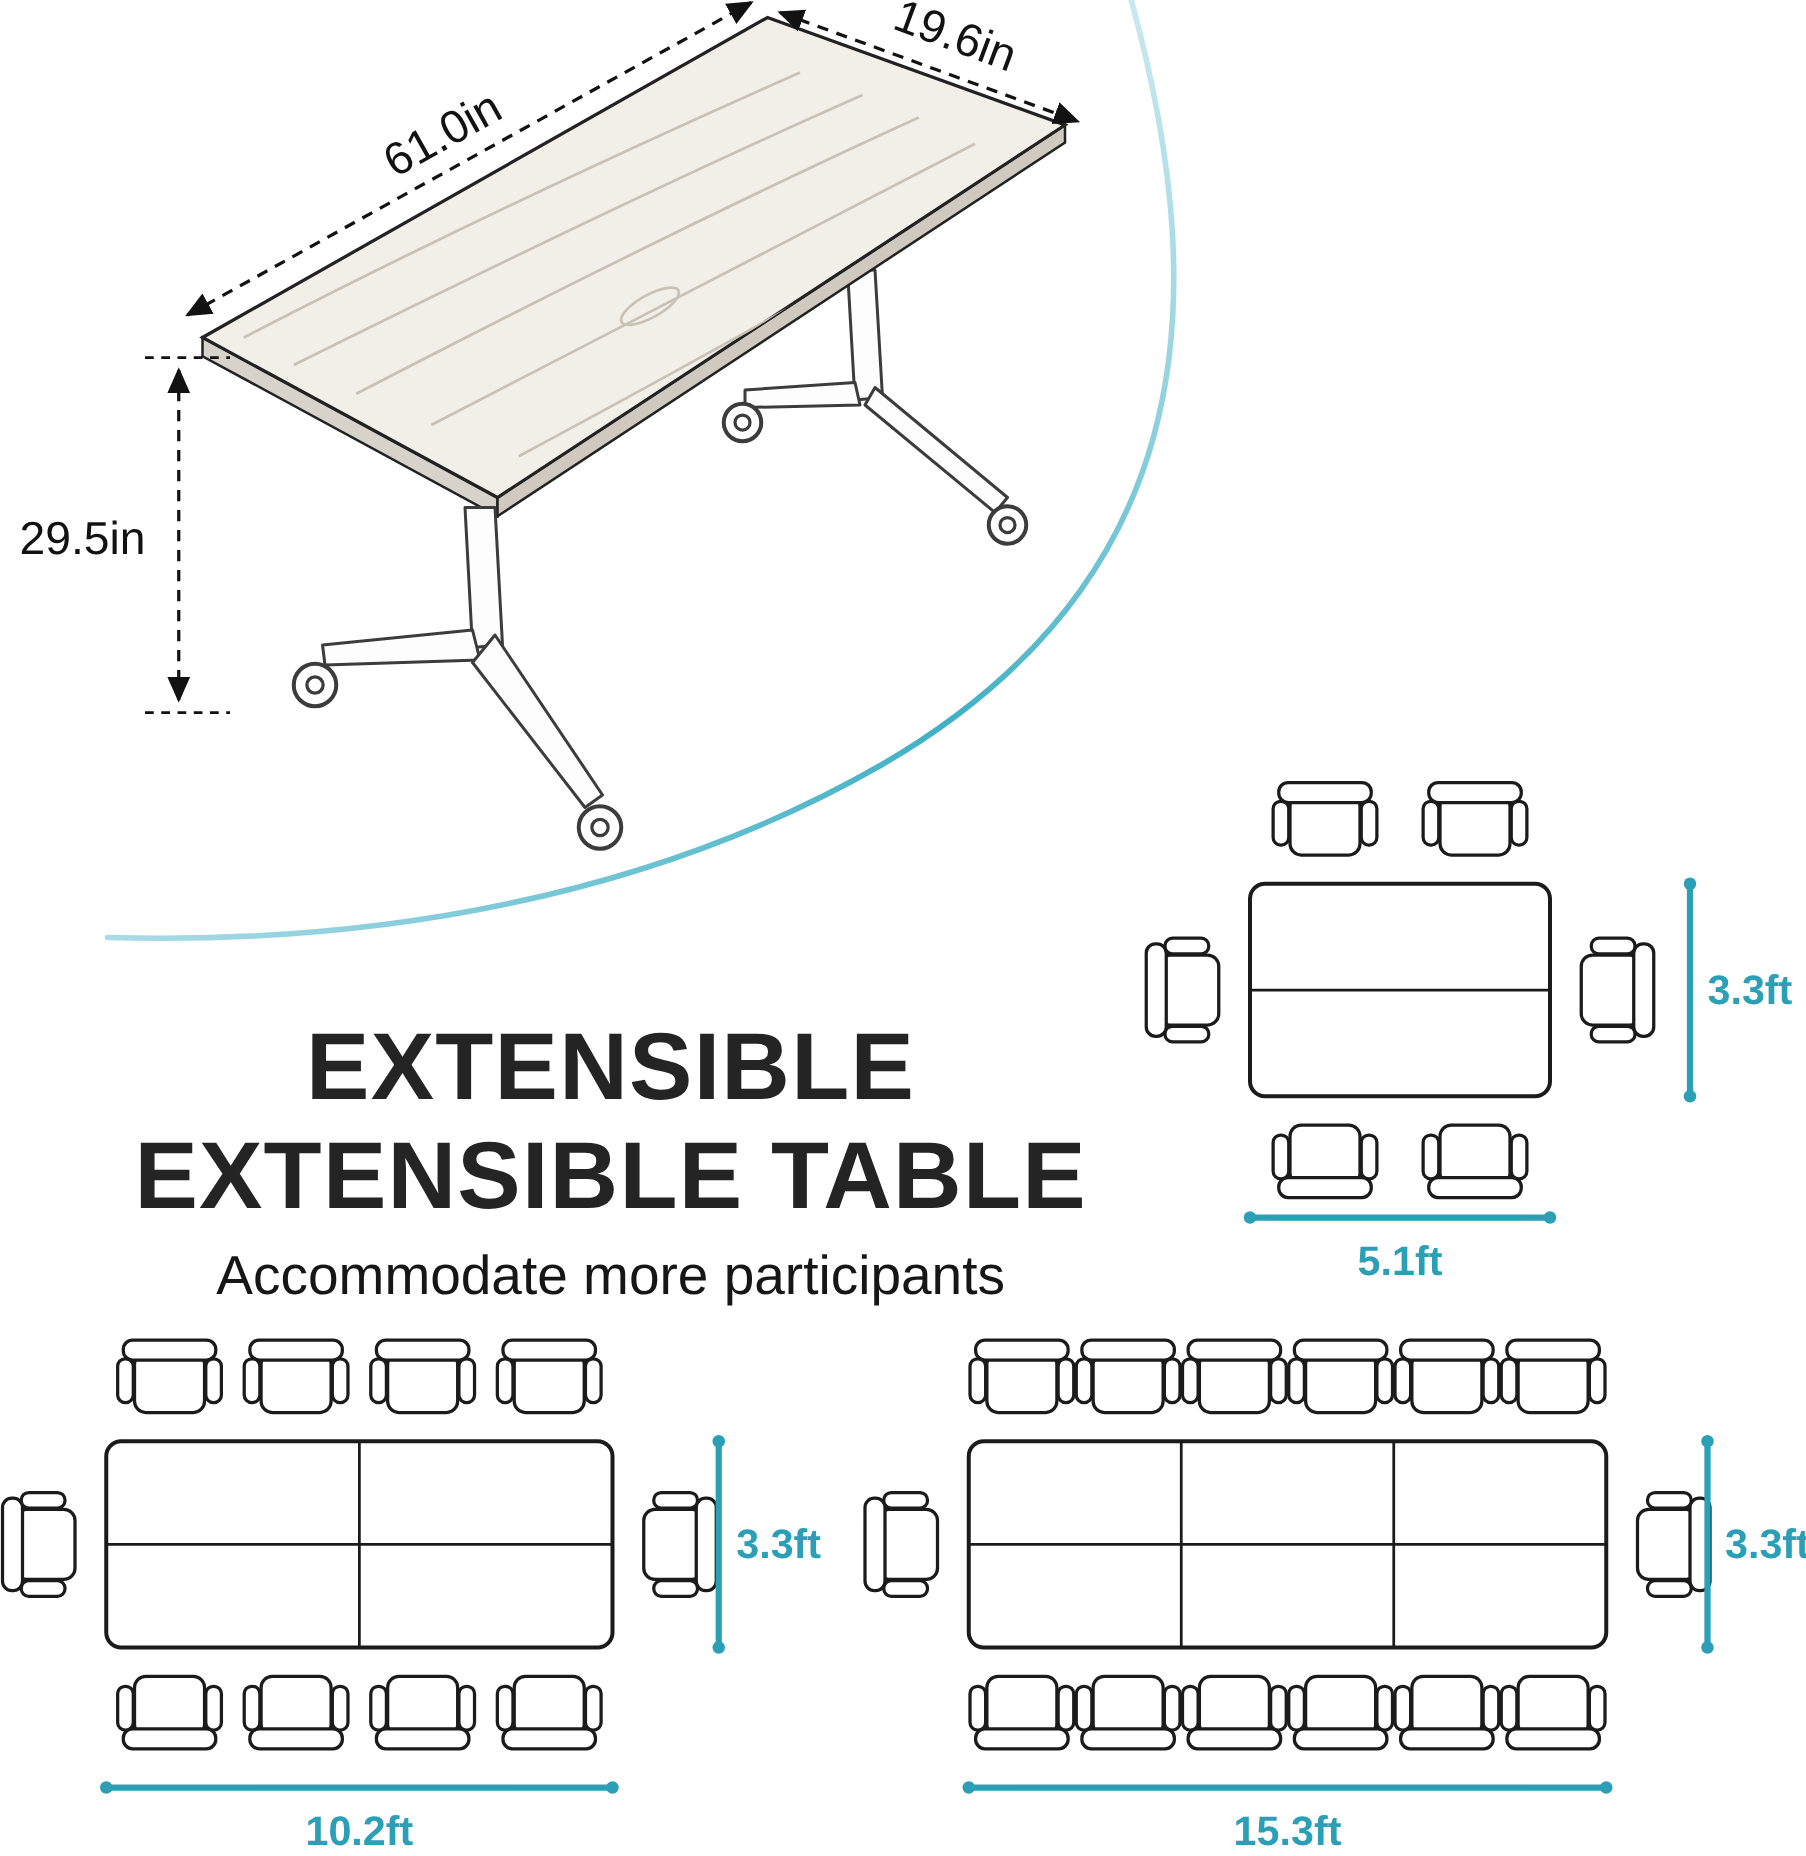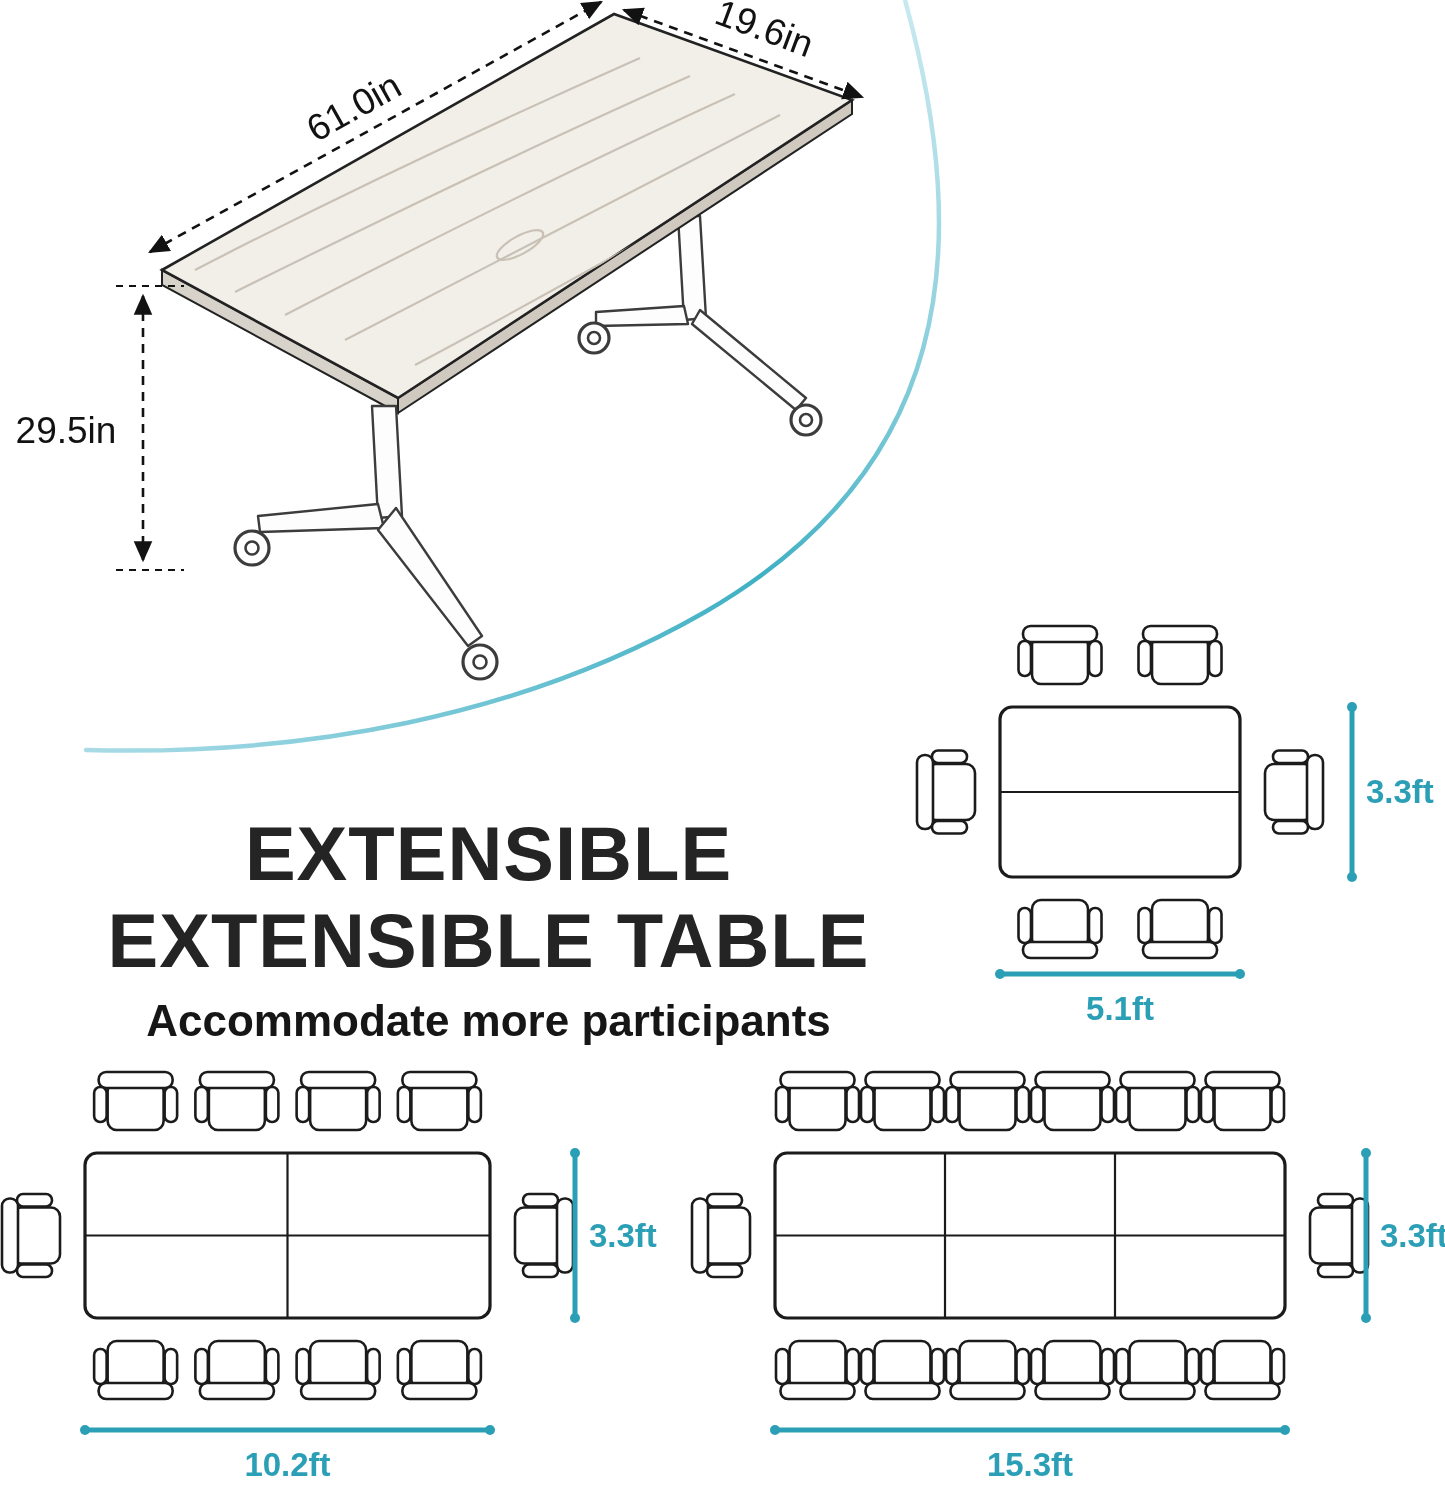--- a/index.html
+++ b/index.html
@@ -6,21 +6,21 @@
   html,body { background:#ffffff; }
   body {
     width:1445px; height:1485px; position:relative; overflow:hidden;
     font-family:"Liberation Sans", sans-serif;
   }
   .abs { position:absolute; }
 
   
   .title-block { position:absolute; left:16px; top:772px; width:945px; text-align:center;margin-top:39px; }
   .title-main { font-size:76px; font-weight:800; line-height:1.14; color:#242424; letter-spacing:1px; }
-  .title-sub  { font-size:44px; font-weight:700; color:#161616; margin-top:12px; }
+  .title-sub  { font-size:44px; font-weight:400; color:#161616; margin-top:12px; }
 
   
   .chair       { fill:#ffffff; stroke:#1b1b1b; stroke-width:2.6; }
   .table-rect  { fill:#ffffff; stroke:#1b1b1b; stroke-width:3.2; }
   .divider     { stroke:#1b1b1b; stroke-width:2.2; }
   .dim-line    { stroke-width:5; stroke-linecap:round; fill:none; }
   .dim-label   { font:700 33px "Liberation Sans", sans-serif; }
 
   
   .hero-dim    { font:400 37px "Liberation Sans", sans-serif; fill:#121212; }

